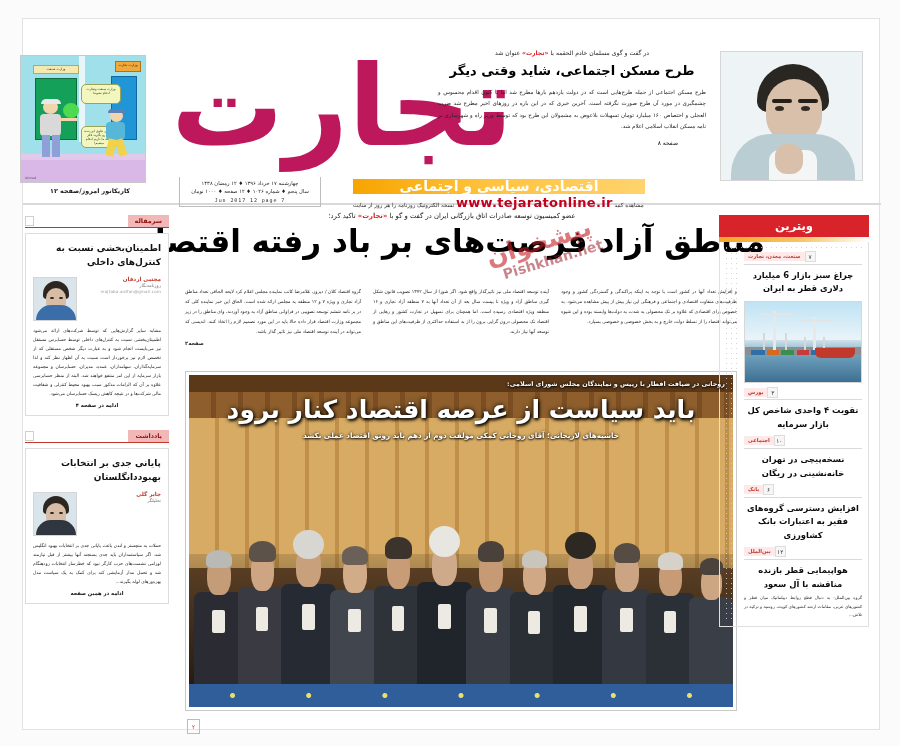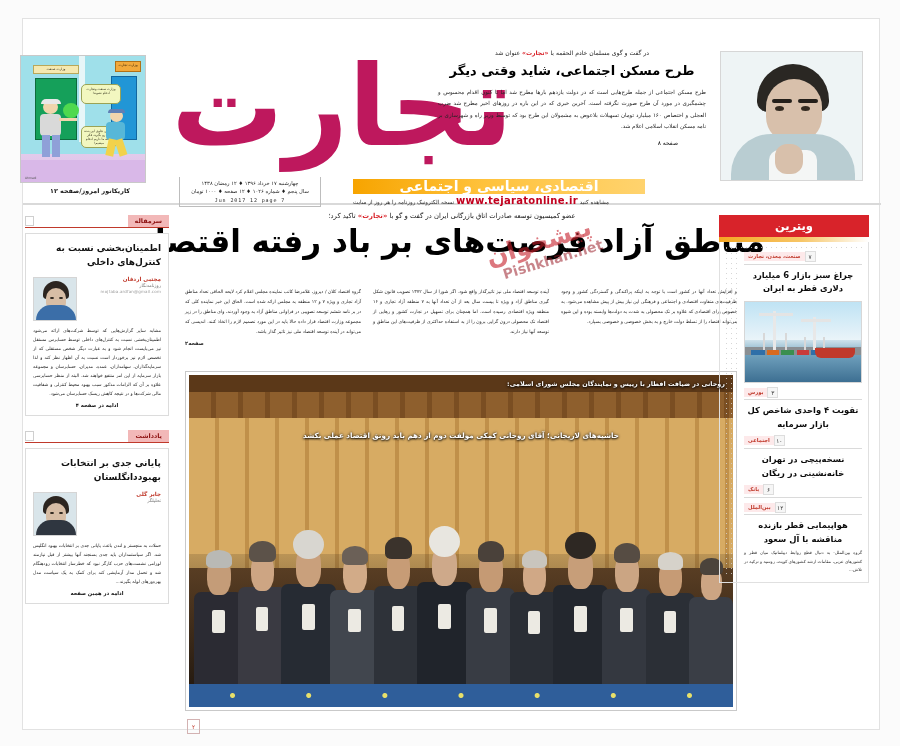--- a/index.html
+++ b/index.html
@@ -179,21 +179,21 @@
     left: 330px; top: 176px;
     width: 380px;
     text-align: left;
     font-size: 5.6px;
     color: #2a2a2a;
     direction: rtl;
   }
   .siteline .url {
     color: #c2001e;
     font-weight: bold;
-    font-size: 10px;
+    font-size: 13px;
     font-family: "DejaVu Sans", sans-serif;
     letter-spacing: .3px;
   }
 
   
   .top-lead {
     position: absolute;
     right: 175px; top: 30px;
     width: 268px;
     text-align: center;
@@ -837,20 +837,21 @@
         <div class="person" style="left:92%;width:8%;height:68%;">
           <div class="p-suit" style="left:0;width:100%;height:62%;background:#3a3e46;"></div>
           <div class="p-head" style="left:26%;bottom:60%;width:48%;height:24%;background:#cca583;"></div>
           <div class="p-hair" style="left:24%;bottom:78%;width:52%;height:12%;background:#4b433b;"></div>
         </div>
       </div>
 
       <div class="ph-carpet"></div>
 
       <div class="ph-caption">روحانی در ضیافت افطار با رییس و نمایندگان مجلس شورای اسلامی:</div>
+      <div class="ph-title">باید سیاست از عرصه اقتصاد کنار برود</div>
       <div class="ph-sub">حاشیه‌های لاریجانی؛ آقای روحانی کمکی مولفت دوم از دهم باید رونق اقتصاد عملی بکشد</div>
     </div>
   </div>
   <div class="pagebox">۲</div>
 
   <div class="lsb">
 
     <div class="sec-tab">
       <i></i>
       <span>سرمقاله</span>
@@ -951,20 +952,21 @@
             <span class="vit-num">۱۰</span>
           </div>
           <div class="vit-h">نسخه‌پیچی در تهران خانه‌نشینی در ریگان</div>
         </div>
 
         <div class="vit-item">
           <div class="vit-tagrow">
             <span class="vit-tag">بانک</span>
             <span class="vit-num">۶</span>
           </div>
+          <div class="vit-h">افزایش دسترسی گروه‌های فقیر به اعتبارات بانک کشاورزی</div>
         </div>
 
         <div class="vit-item">
           <div class="vit-tagrow">
             <span class="vit-tag">بین‌الملل</span>
             <span class="vit-num">۱۲</span>
           </div>
           <div class="vit-h">هواپیمایی قطر بازنده مناقشه با آل سعود</div>
           <div class="vit-sum">گروه بین‌الملل- به دنبال قطع روابط دیپلماتیک میان قطر و کشورهای عربی، مقامات ارشد کشورهای کویت، روسیه و ترکیه در تلاش...</div>
         </div>

